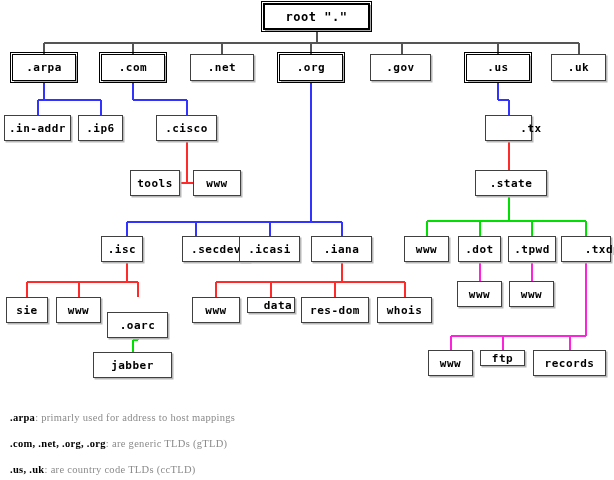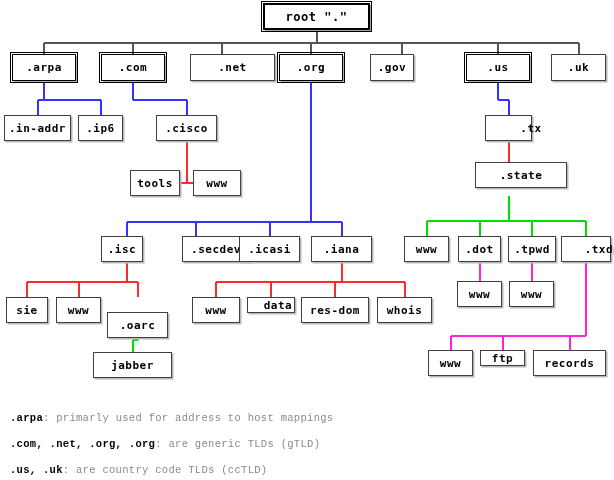--- a/index.html
+++ b/index.html
@@ -27,21 +27,21 @@
   }
   .node.root{
     border:2px solid #000000;
     outline:1px solid #000000;outline-offset:1px;
     box-shadow:2px 2px 0 0 #a8a8a8;
     font-size:12px;
   }
   #legend{position:absolute;left:0;top:400px;width:614px;height:80px;}
   .legend-row{
     position:absolute;left:10px;
-    font-family:Liberation Mono, monospace;
+    font-family:Liberation Serif, serif;
     font-size:10.5px;color:#8a8a8a;white-space:nowrap;
     letter-spacing:0.3px;
   }
   .legend-row b{color:#000000;font-weight:bold;}
   .lr0{top:12px;}
   .lr1{top:38px;}
   .lr2{top:64px;}
 </style>
 </head>
 <body>
@@ -105,32 +105,32 @@
       <line x1="532" y1="272" x2="532" y2="281" stroke="#ff22dd" stroke-width="1.6" shape-rendering="crispEdges"></line>
       <line x1="586" y1="262" x2="586" y2="336" stroke="#ff22dd" stroke-width="1.6" shape-rendering="crispEdges"></line>
       <line x1="451" y1="336" x2="586" y2="336" stroke="#ff22dd" stroke-width="1.6" shape-rendering="crispEdges"></line>
       <line x1="451" y1="336" x2="451" y2="350" stroke="#ff22dd" stroke-width="1.6" shape-rendering="crispEdges"></line>
       <line x1="503" y1="336" x2="503" y2="350" stroke="#ff22dd" stroke-width="1.6" shape-rendering="crispEdges"></line>
       <line x1="570" y1="336" x2="570" y2="350" stroke="#ff22dd" stroke-width="1.6" shape-rendering="crispEdges"></line>
     </svg>
 <div class="node root" style="left: 263px; top: 3px; width: 107px; height: 27px;">root "."</div>
     <div class="node thick" style="left: 12px; top: 54px; width: 64px; height: 27px;">.arpa</div>
     <div class="node thick" style="left: 101px; top: 54px; width: 64px; height: 27px;">.com</div>
-    <div class="node" style="left: 190px; top: 54px; width: 85px; height: 27px;">.net</div>
+    <div class="node" style="left: 190px; top: 54px; width: 64px; height: 27px;">.net</div>
     <div class="node thick" style="left: 279px; top: 54px; width: 64px; height: 27px;">.org</div>
-    <div class="node" style="left: 370px; top: 54px; width: 44px; height: 27px;">.gov</div>
+    <div class="node" style="left: 370px; top: 54px; width: 61px; height: 27px;">.gov</div>
     <div class="node thick" style="left: 466px; top: 54px; width: 64px; height: 27px;">.us</div>
     <div class="node" style="left: 551px; top: 54px; width: 55px; height: 27px;">.uk</div>
     <div class="node" style="left: 4px; top: 115px; width: 67px; height: 26px;">.in-addr</div>
     <div class="node" style="left: 78px; top: 115px; width: 45px; height: 26px;">.ip6</div>
     <div class="node" style="left: 156px; top: 115px; width: 61px; height: 26px;">.cisco</div>
     <div class="node" style="left: 485px; top: 115px; width: 35px; height: 26px; padding-left: 45px;">.tx</div>
     <div class="node" style="left: 130px; top: 170px; width: 50px; height: 26px;">tools</div>
     <div class="node" style="left: 193px; top: 170px; width: 48px; height: 26px;">www</div>
-    <div class="node" style="left: 475px; top: 162px; width: 92px; height: 26px;">.state</div>
+    <div class="node" style="left: 475px; top: 170px; width: 72px; height: 26px;">.state</div>
     <div class="node" style="left: 101px; top: 236px; width: 42px; height: 26px;">.isc</div>
     <div class="node" style="left: 162px; top: 236px; width: 68px; height: 26px; margin-left: 20px;">.secdev</div>
     <div class="node" style="left: 239px; top: 236px; width: 61px; height: 26px;">.icasi</div>
     <div class="node" style="left: 311px; top: 236px; width: 61px; height: 26px;">.iana</div>
     <div class="node" style="left: 404px; top: 236px; width: 45px; height: 26px;">www</div>
     <div class="node" style="left: 458px; top: 236px; width: 43px; height: 26px;">.dot</div>
     <div class="node" style="left: 508px; top: 236px; width: 48px; height: 26px;">.tpwd</div>
     <div class="node" style="left: 561px; top: 236px; width: 50px; height: 26px; padding-left: 40px;">.txdps</div>
     <div class="node" style="left: 6px; top: 297px; width: 42px; height: 26px;">sie</div>
     <div class="node" style="left: 56px; top: 297px; width: 45px; height: 26px;">www</div>

